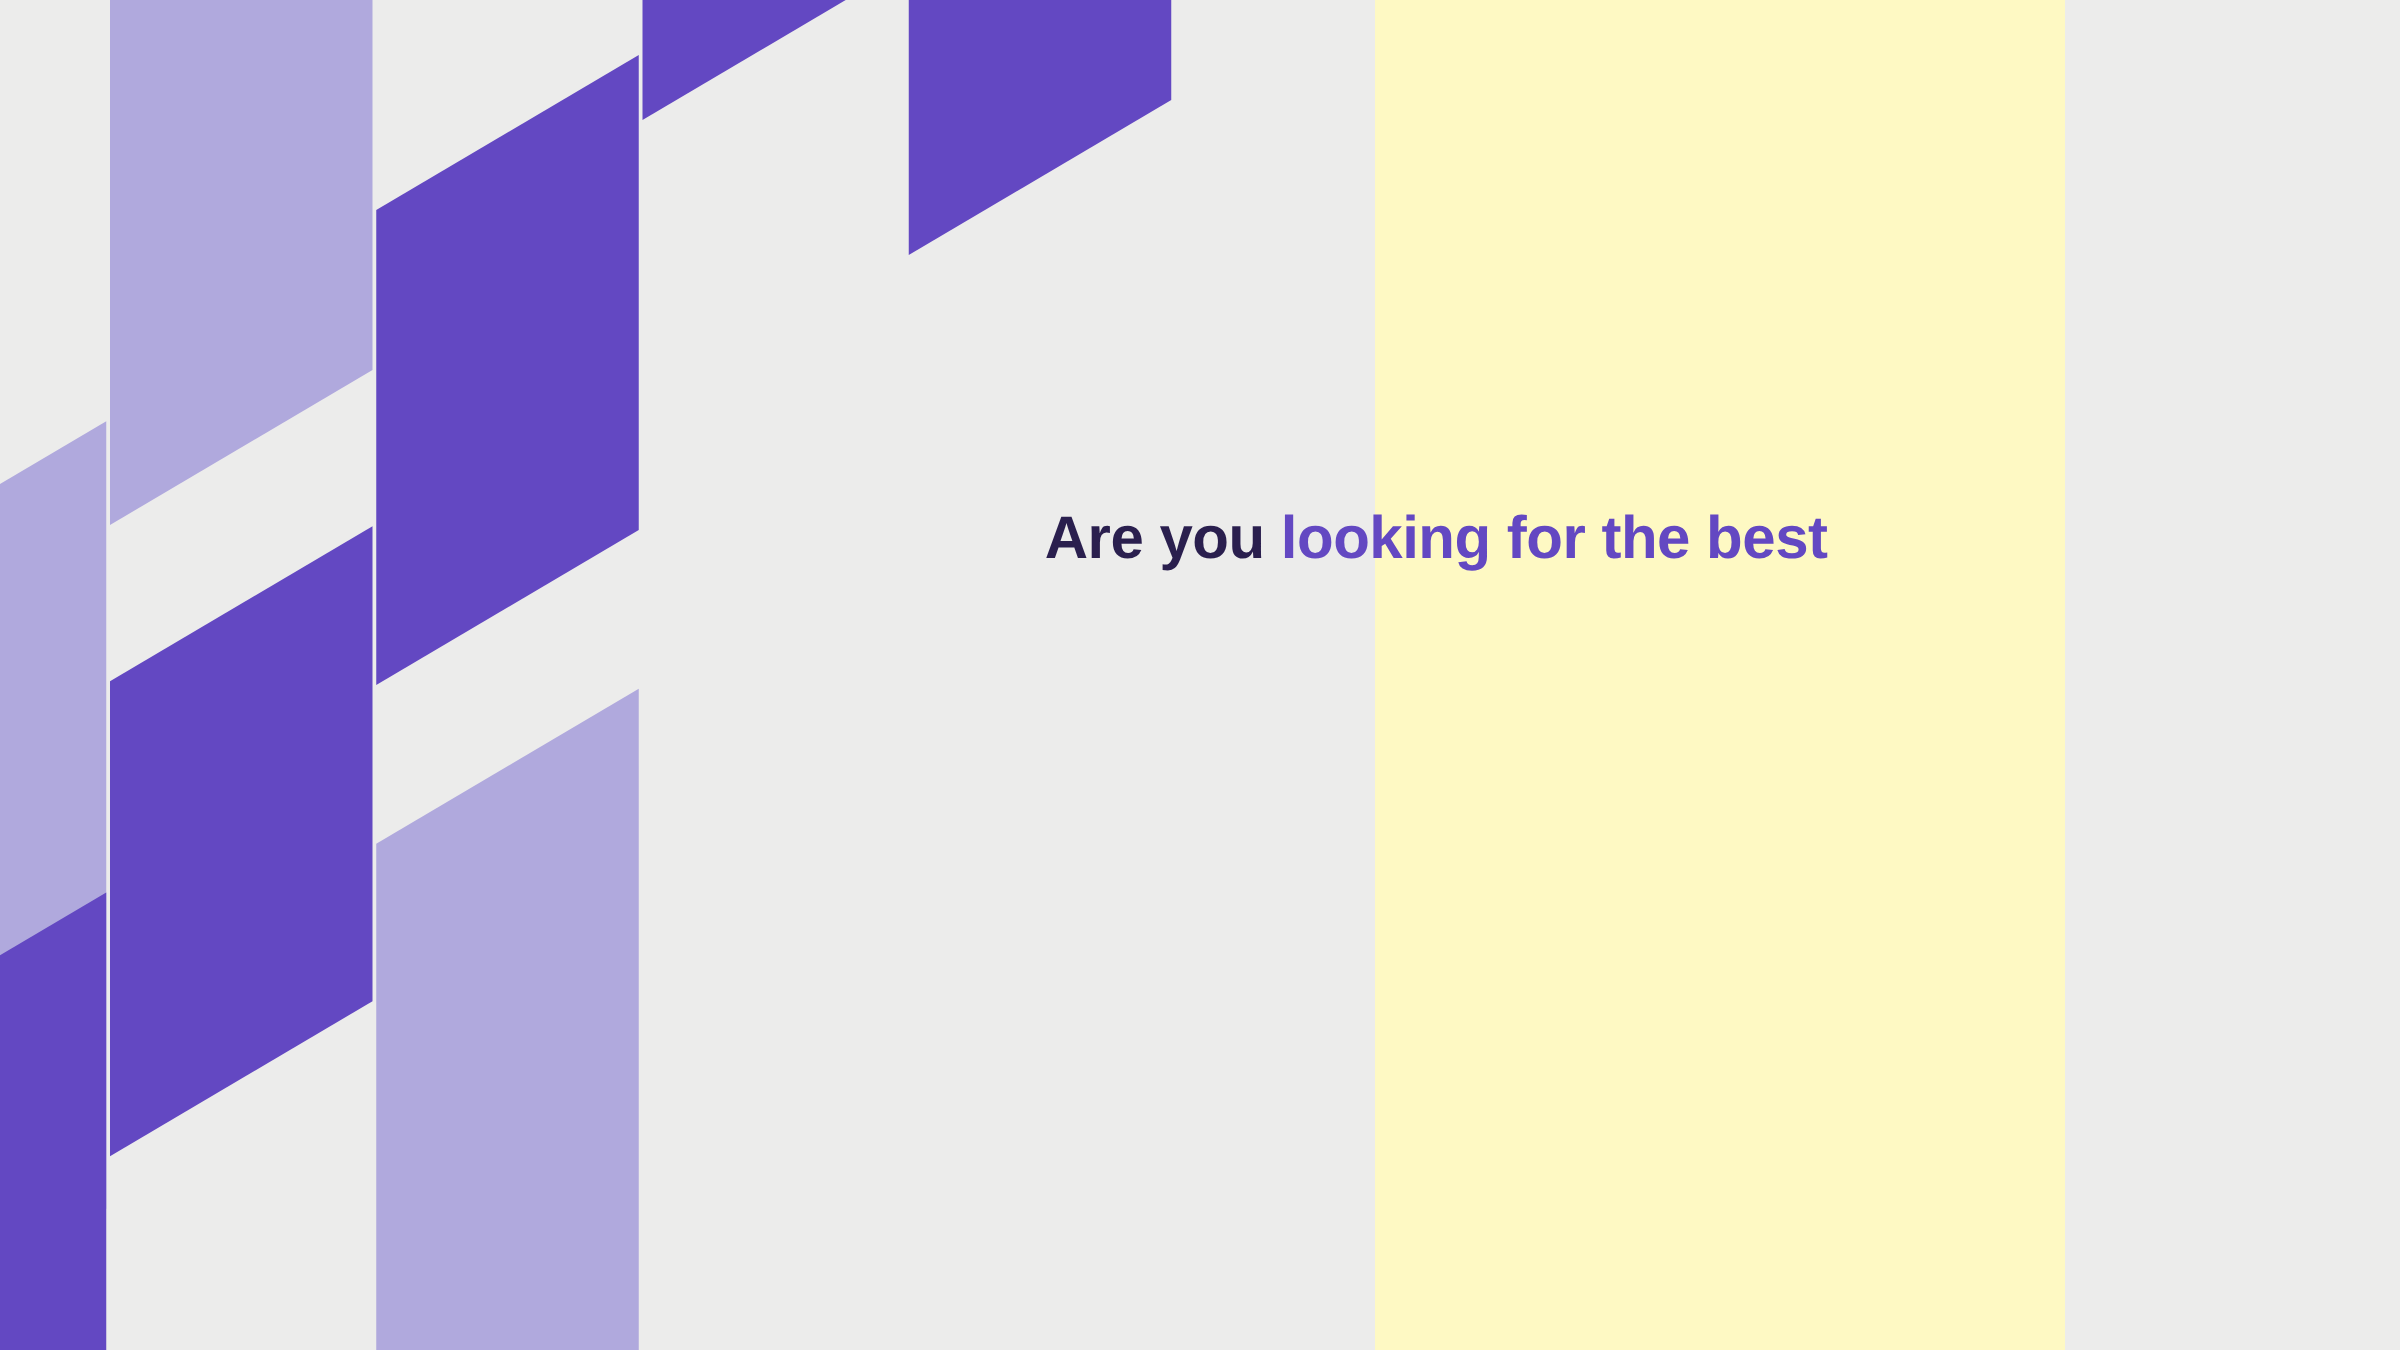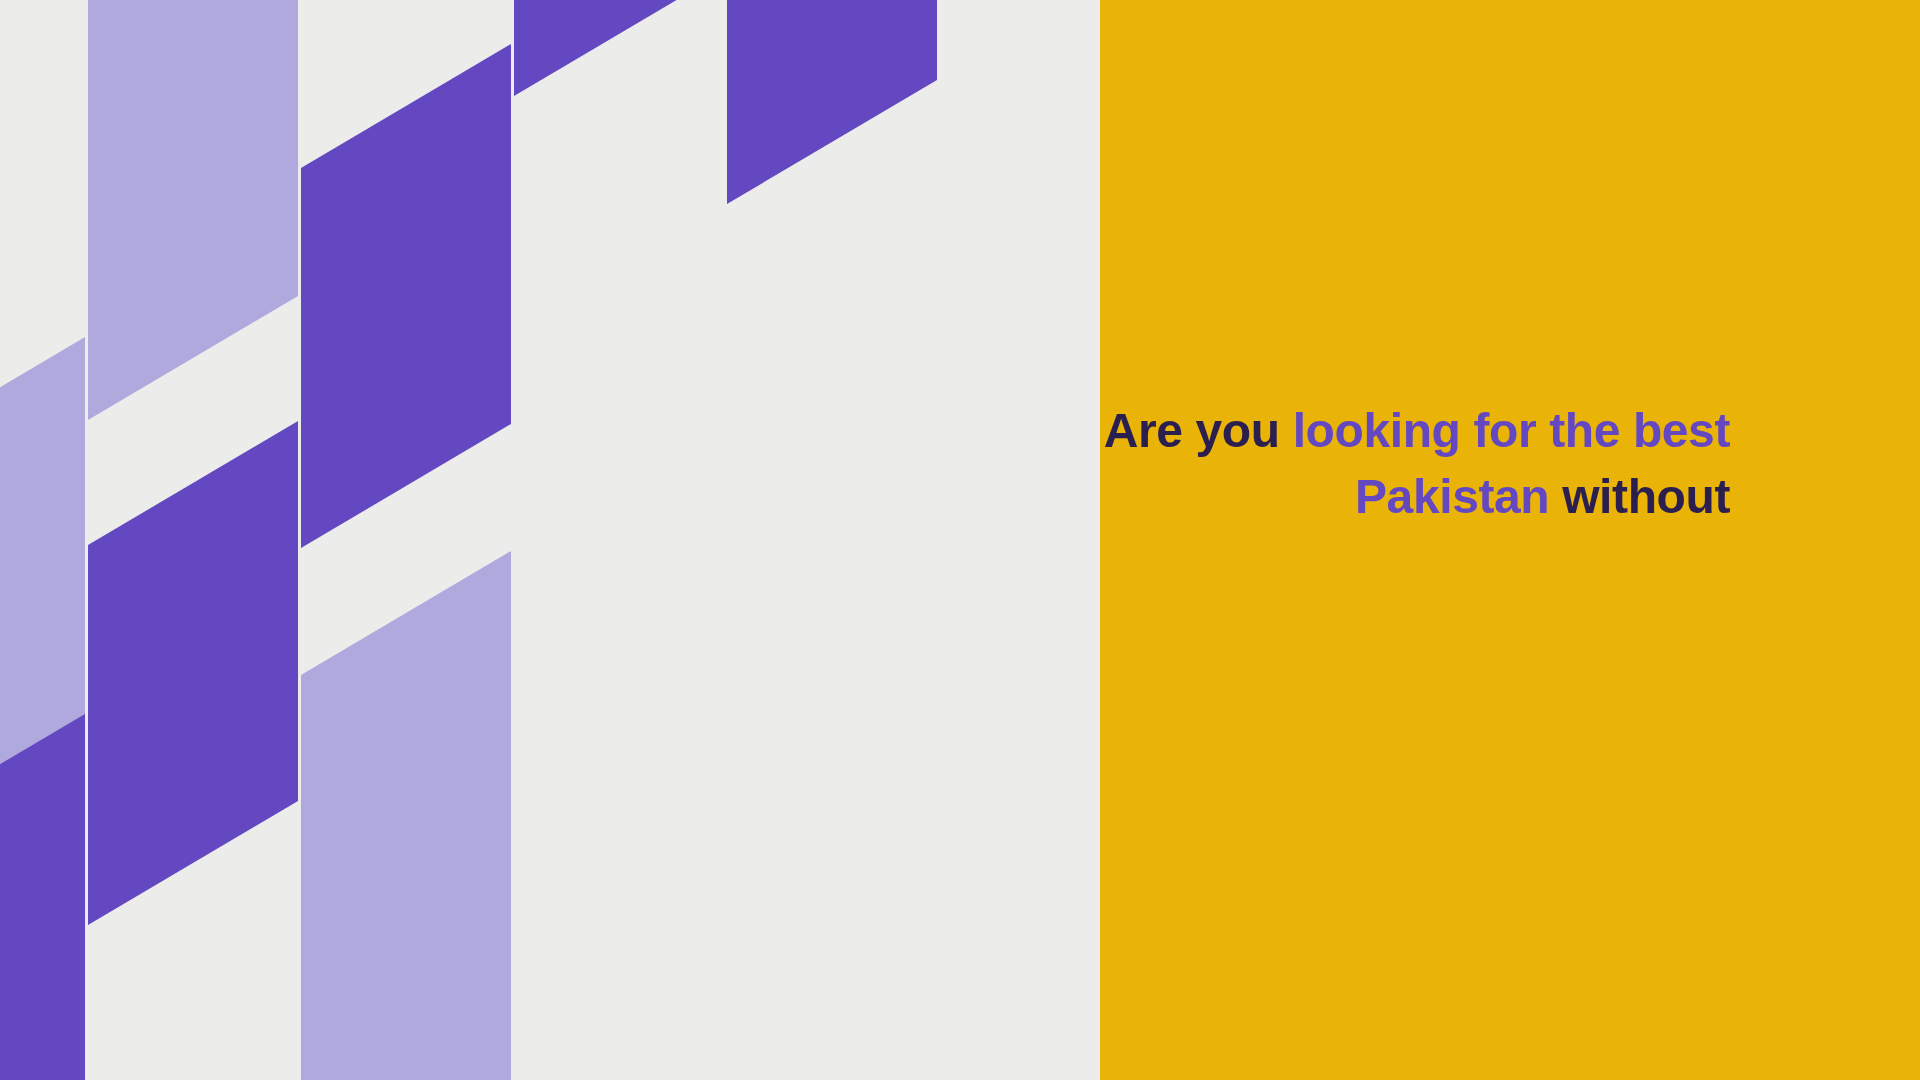--- a/index.html
+++ b/index.html
@@ -9,23 +9,23 @@
     height: 1080px;
     overflow: hidden;
   }
   body {
     background: #ececeb;
     font-family: "Liberation Sans", sans-serif;
   }
 
   #slide {
     position: relative;
-    width: 1920px;
+    width: 1652px;
     height: 1080px;
-    background: #eab308;
+    background: #fef9c3;
     overflow: hidden;
   }
 
   
   #pattern-layer {
     position: absolute;
     left: 0;
     top: 0;
     width: 1100px;
     height: 1080px;
@@ -105,20 +105,17 @@
     </svg>
   </div>
 
   <div id="headline-block">
 
     <p class="headline-line">
       <span class="tx-dark">Are you </span><span class="tx-accent">looking for the best</span>
     </p>
 
 
-    <p class="headline-line">
-      <span class="tx-accent">Pakistan </span><span class="tx-dark">without</span>
-    </p>
 
 
   </div>
 
 </div>
 
 </body></html>

